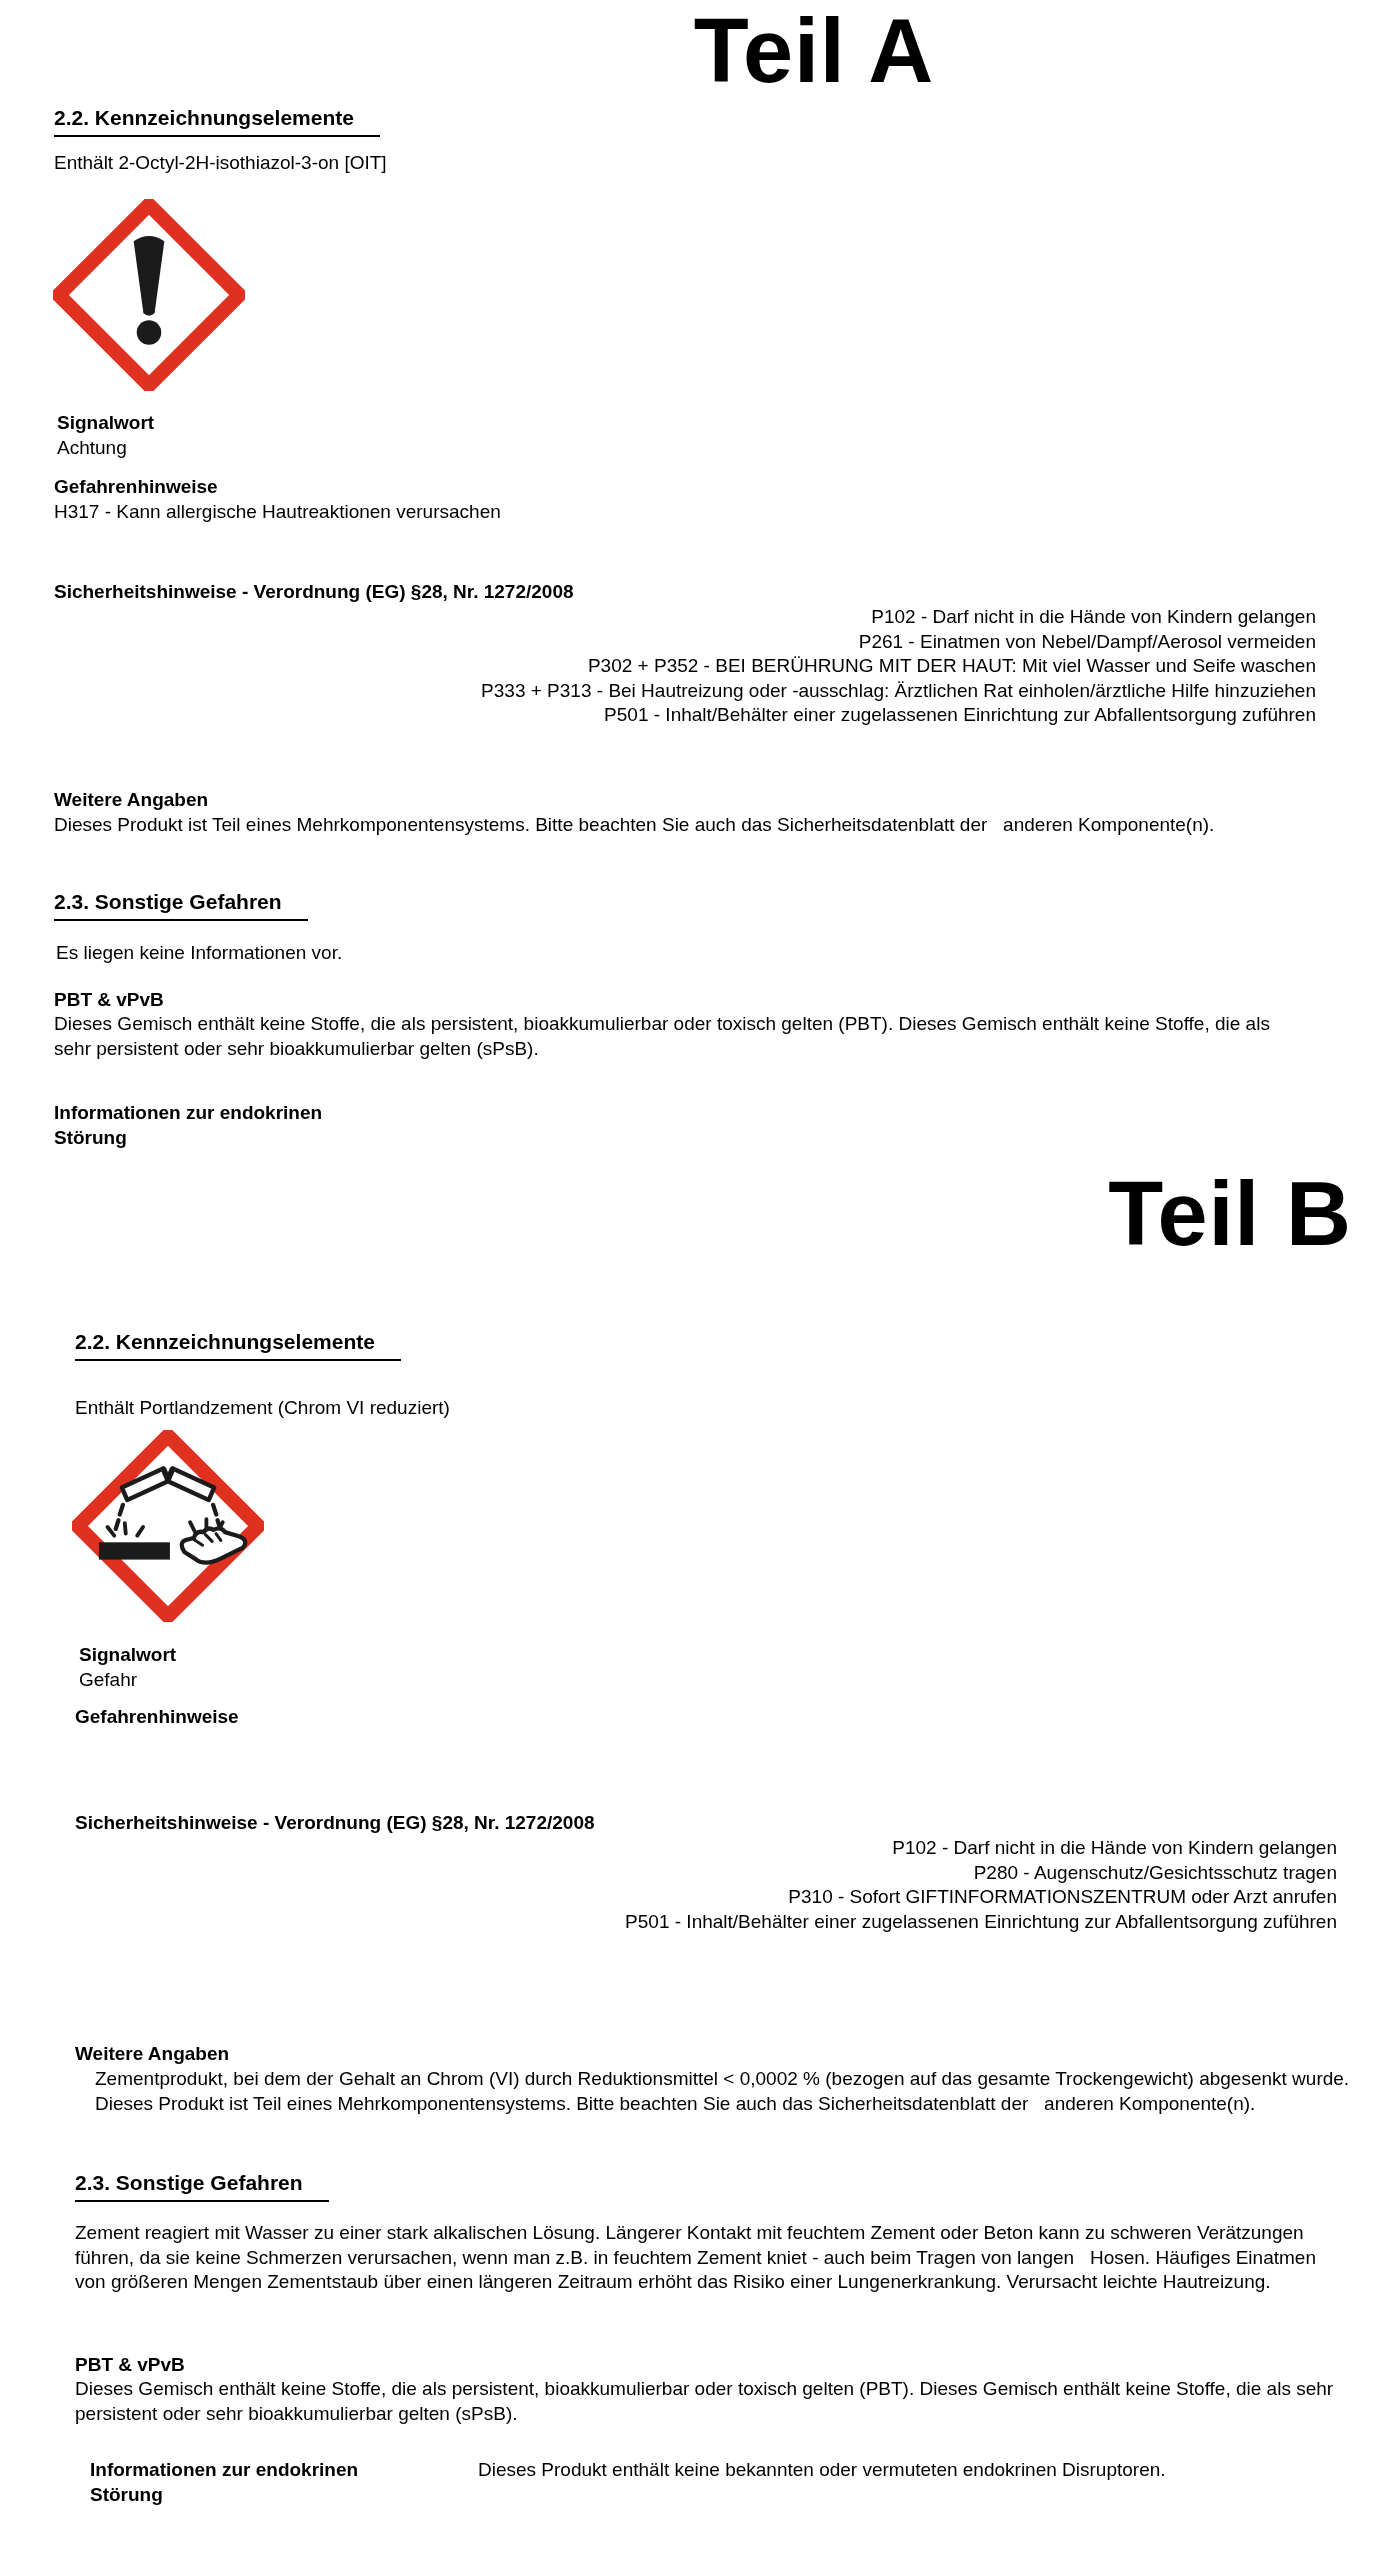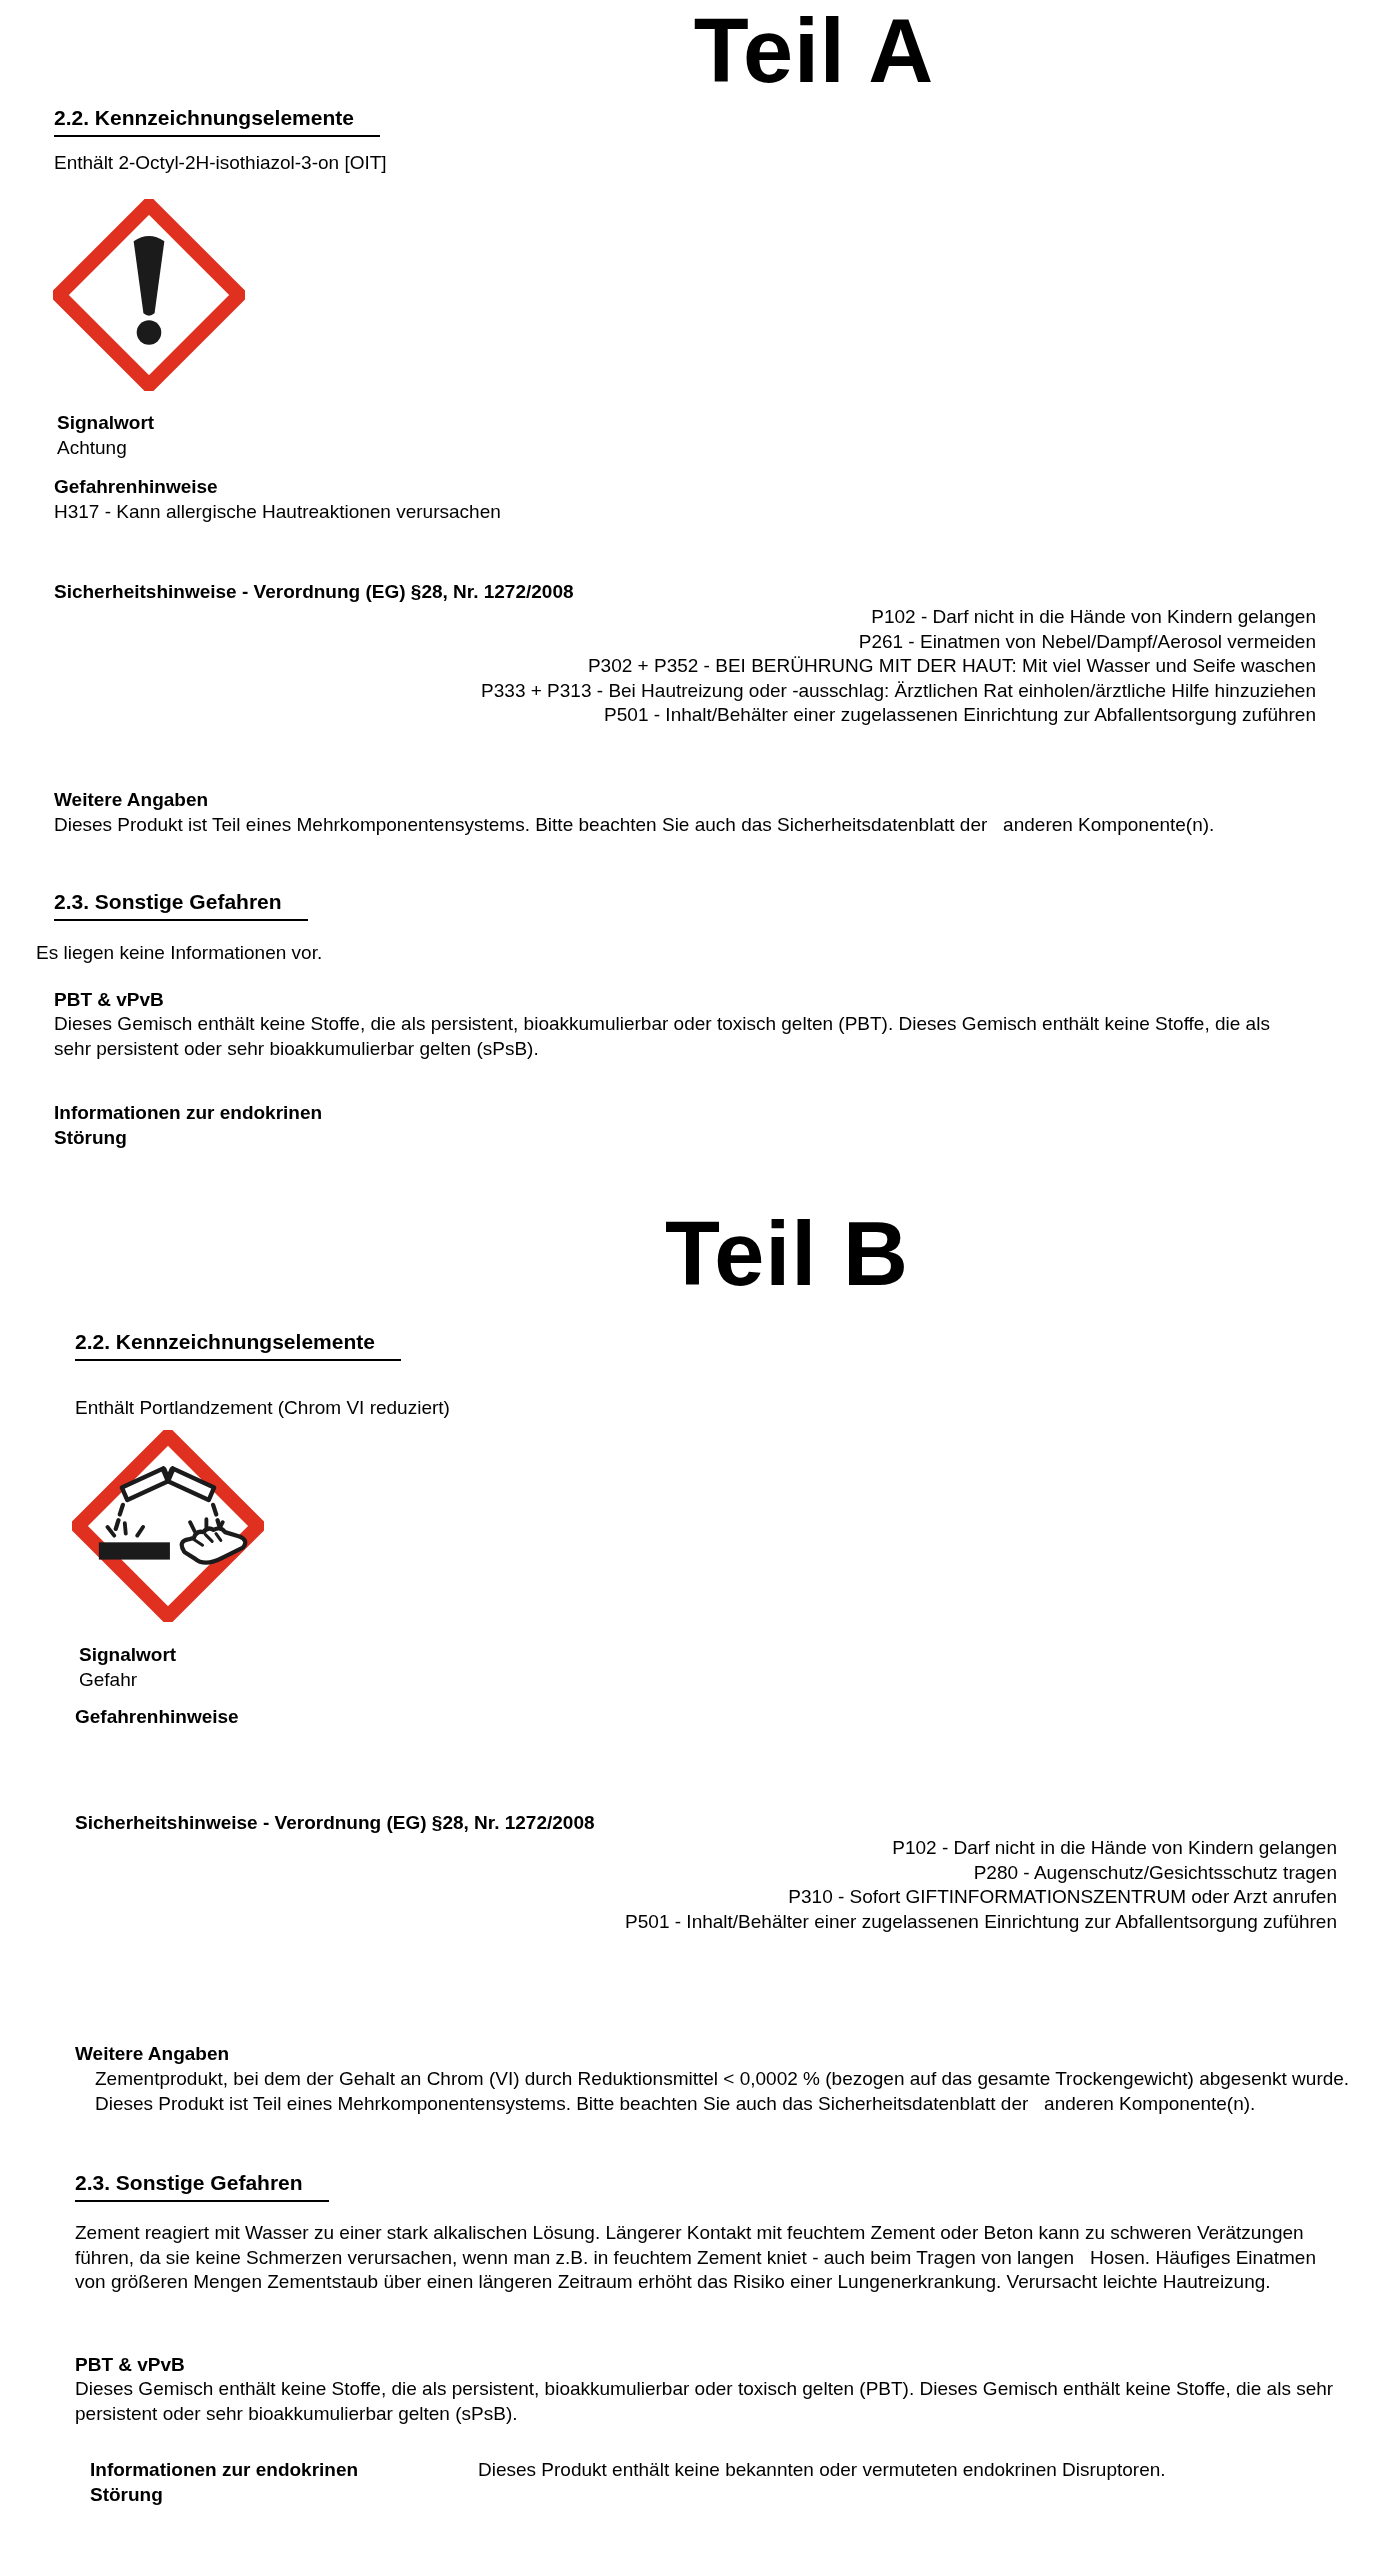--- a/index.html
+++ b/index.html
@@ -91,28 +91,28 @@
     <div class="p-line">P501 - Inhalt/Behälter einer zugelassenen Einrichtung zur Abfallentsorgung zuführen</div>
   </div>
 
   <div class="abs sub-head" style="top:788px; left:54px;">Weitere Angaben</div>
   <div class="abs body-text" style="top:813px; left:54px; width:1229px;">Dieses Produkt ist Teil eines Mehrkomponentensystems. Bitte beachten Sie auch das Sicherheitsdatenblatt der   anderen Komponente(n).</div>
 
   <div class="abs sec-head" style="top:889px; left:54px;">
     <span class="u">2.3. Sonstige Gefahren</span>
   </div>
 
-  <div class="abs body-text" style="top:941px; left:36px; width:1229px;">Es liegen keine Informationen vor.</div>
+  <div class="abs body-text" style="top:941px; left:56px; width:1229px;">Es liegen keine Informationen vor.</div>
 
   <div class="abs sub-head" style="top:988px; left:54px;">PBT &amp; vPvB</div>
   <div class="abs body-text" style="top:1012px; left:54px; width:1229px;">Dieses Gemisch enthält keine Stoffe, die als persistent, bioakkumulierbar oder toxisch gelten (PBT). Dieses Gemisch enthält keine Stoffe, die als sehr persistent oder sehr bioakkumulierbar gelten (sPsB).</div>
 
   <div class="abs sub-head" style="top:1101px; left:54px; width:311px;">Informationen zur endokrinen Störung</div>
 
-  <div class="abs part-title" style="top:1209px; left:222px; width:1130px;">Teil B</div>
+  <div class="abs part-title" style="top:1169px; left:222px; width:1130px;text-align:right;">Teil B</div>
 
   <div class="abs sec-head" style="top:1329px; left:75px;">
     <span class="u">2.2. Kennzeichnungselemente</span>
   </div>
 
   <div class="abs body-text" style="top:1396px; left:75px;">Enthält Portlandzement (Chrom VI reduziert)</div>
 
   <div class="abs" style="top:1430px; left:72px; width:192px; height:192px;">
     <svg class="picto" width="192" height="192" viewBox="0 0 100 100" aria-hidden="true">
       <polygon points="50,3 97,50 50,97 3,50" fill="#ffffff" stroke="var(--accent)" stroke-width="7.5"></polygon>

